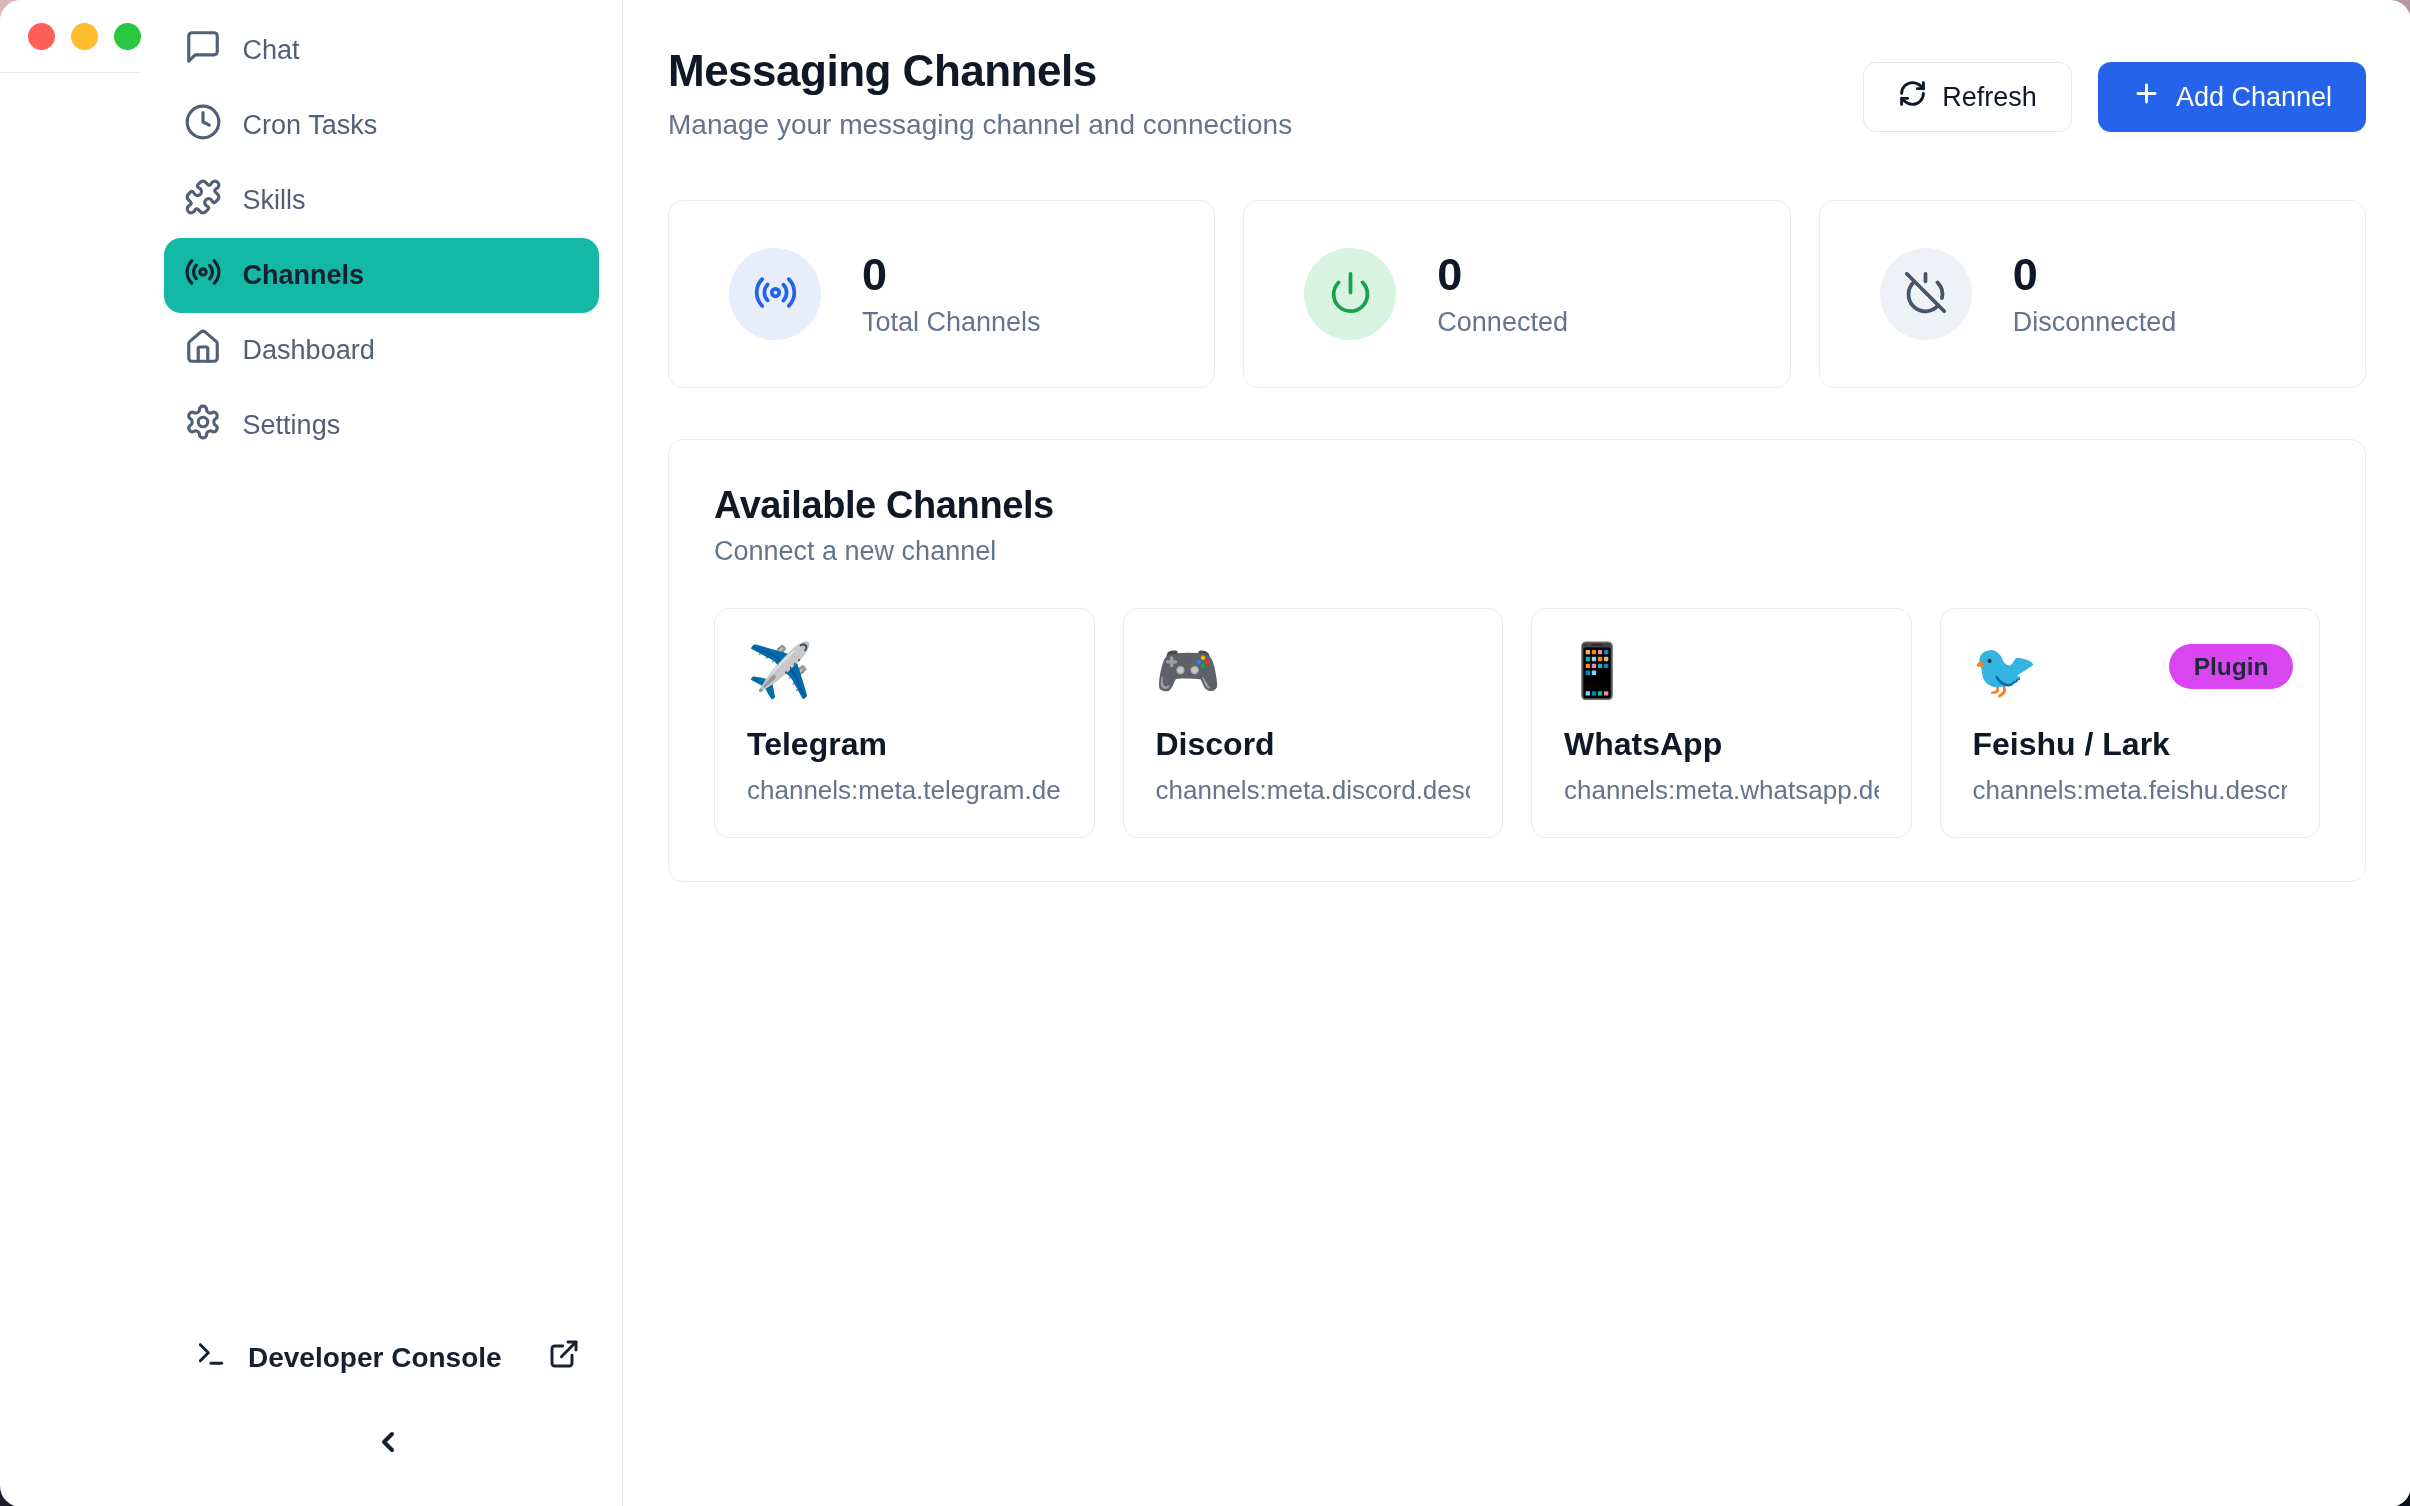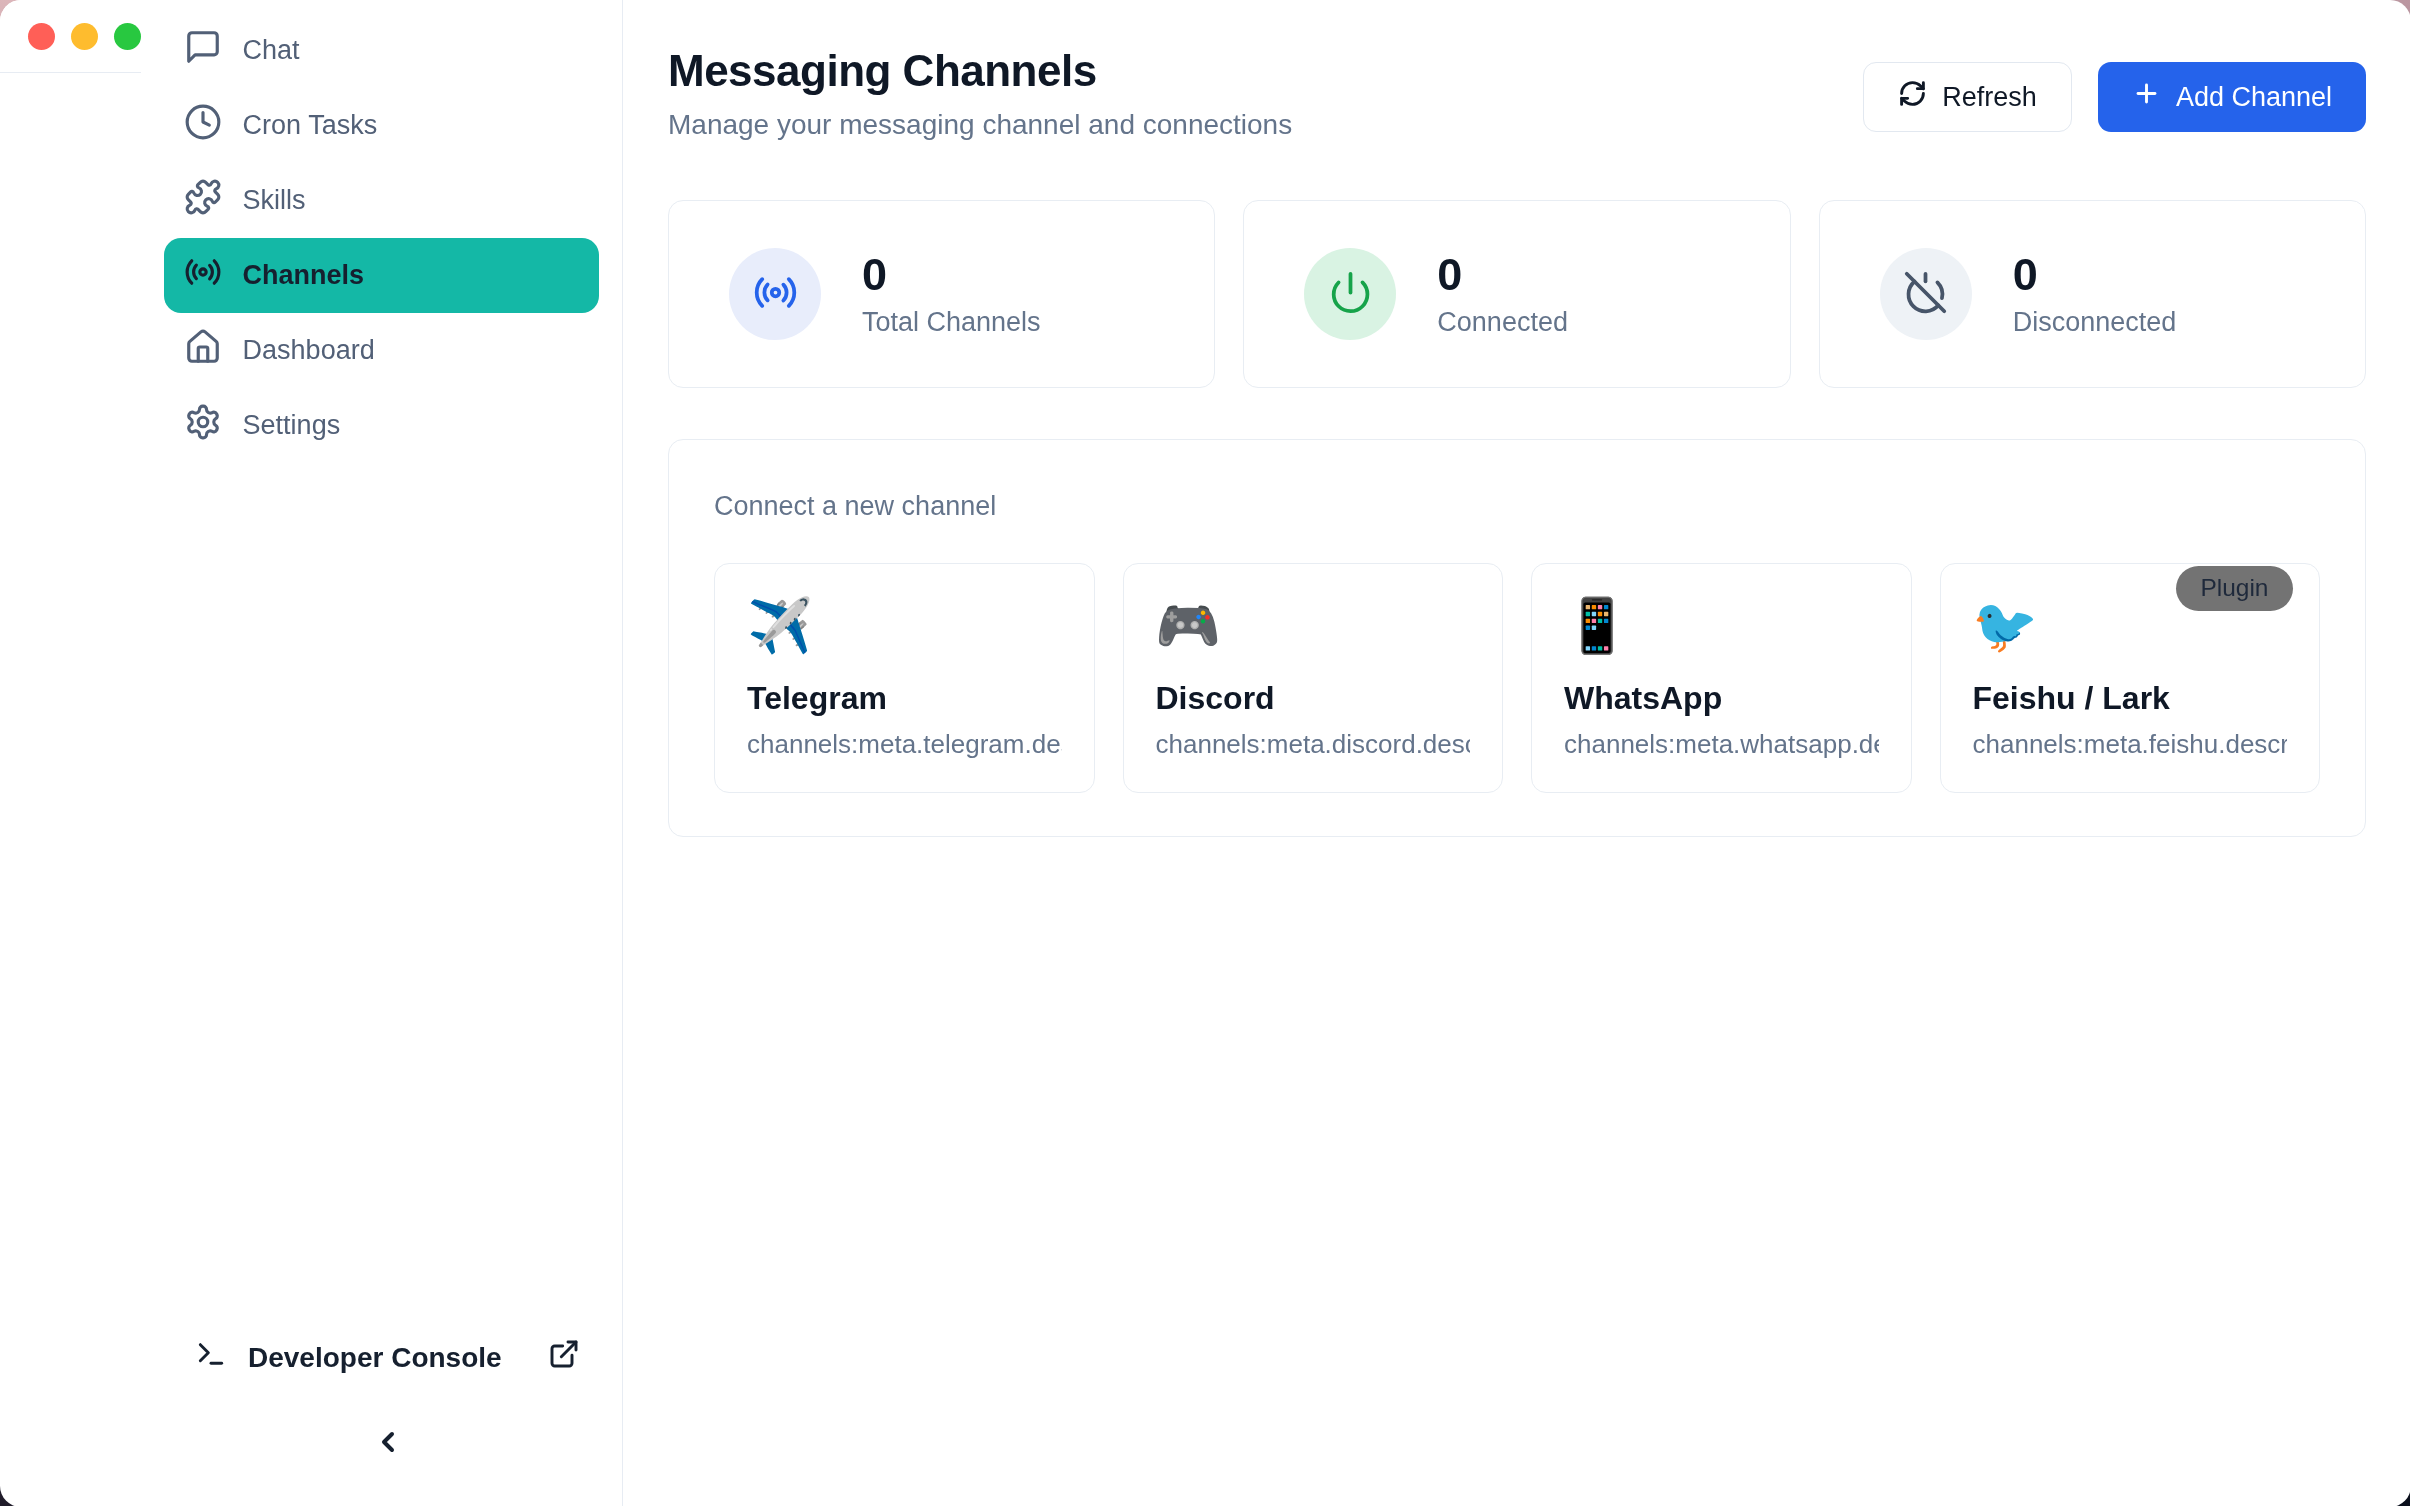--- a/index.html
+++ b/index.html
@@ -58,22 +58,22 @@
   
   .panel { margin-top:51px; border:1.9px solid #e8edf3; border-radius:15px; background:#fff; padding:43px 45px; }
   .panel-title { font-size:38px; font-weight:700; color:#0f1826; letter-spacing:-0.4px; line-height:1.2; }
   .panel-subtitle { font-size:27px; color:#64748b; margin-top:7.5px; }
   .channel-grid { display:grid; grid-template-columns:repeat(4,1fr); gap:28px; margin-top:41px; }
   .channel-card { position:relative; height:230px; border:1.9px solid #e8edf3; border-radius:15px;
     background:#fff; padding:32px; overflow:hidden; cursor:pointer; }
   .channel-emoji { font-size:53px; line-height:1.15; }
   .channel-name { font-size:32px; font-weight:600; color:#0f1826; margin-top:22.6px; line-height:1.2; }
   .channel-desc { font-size:26px; color:#64748b; margin-top:11.3px; white-space:nowrap; overflow:hidden; }
-  .plugin-badge { position:absolute; top:2px; right:26px; background:#737373; color:#1e293b;
-    font-size:24.5px; font-weight:400; border-radius:941px; padding:8.5px 24.5px; }
+  .plugin-badge { position:absolute; top:35px; right:26px; background:#d946ef; color:#1e293b;
+    font-size:24.5px; font-weight:700; border-radius:941px; padding:8.5px 24.5px; }
 </style>
 </head>
 <body>
 
 <div class="window">
 
   <div class="titlebar">
     <div class="lights">
       <div class="light red"></div>
       <div class="light yellow"></div>
@@ -215,20 +215,21 @@
                 </svg></span>
           </div>
           <div>
             <div class="stat-value">0</div>
             <div class="stat-label">Disconnected</div>
           </div>
         </div>
       </div>
 
       <section class="panel">
+        <h2 class="panel-title">Available Channels</h2>
         <div class="panel-subtitle">Connect a new channel</div>
 
         <div class="channel-grid">
           <div class="channel-card">
             <div class="channel-emoji">✈️</div>
             <div class="channel-name">Telegram</div>
             <div class="channel-desc">channels:meta.telegram.description</div>
           </div>
           <div class="channel-card">
             <div class="channel-emoji">🎮</div>

